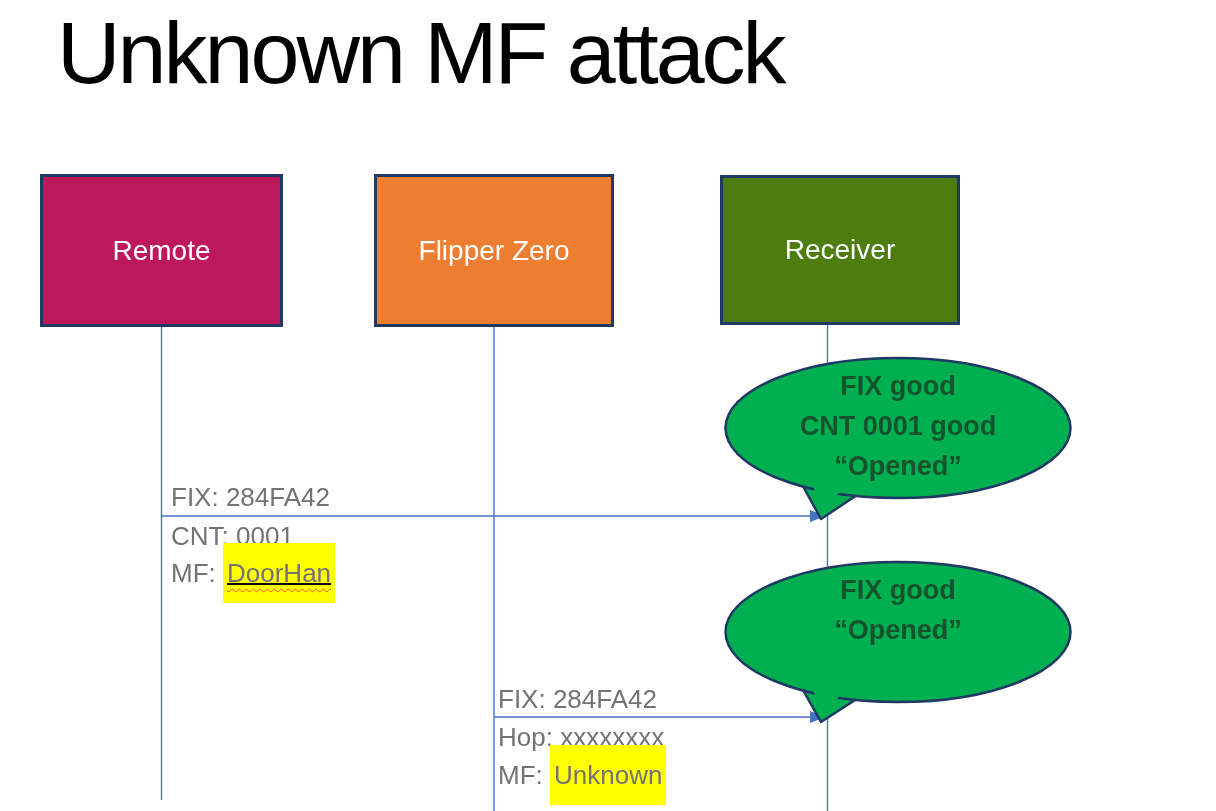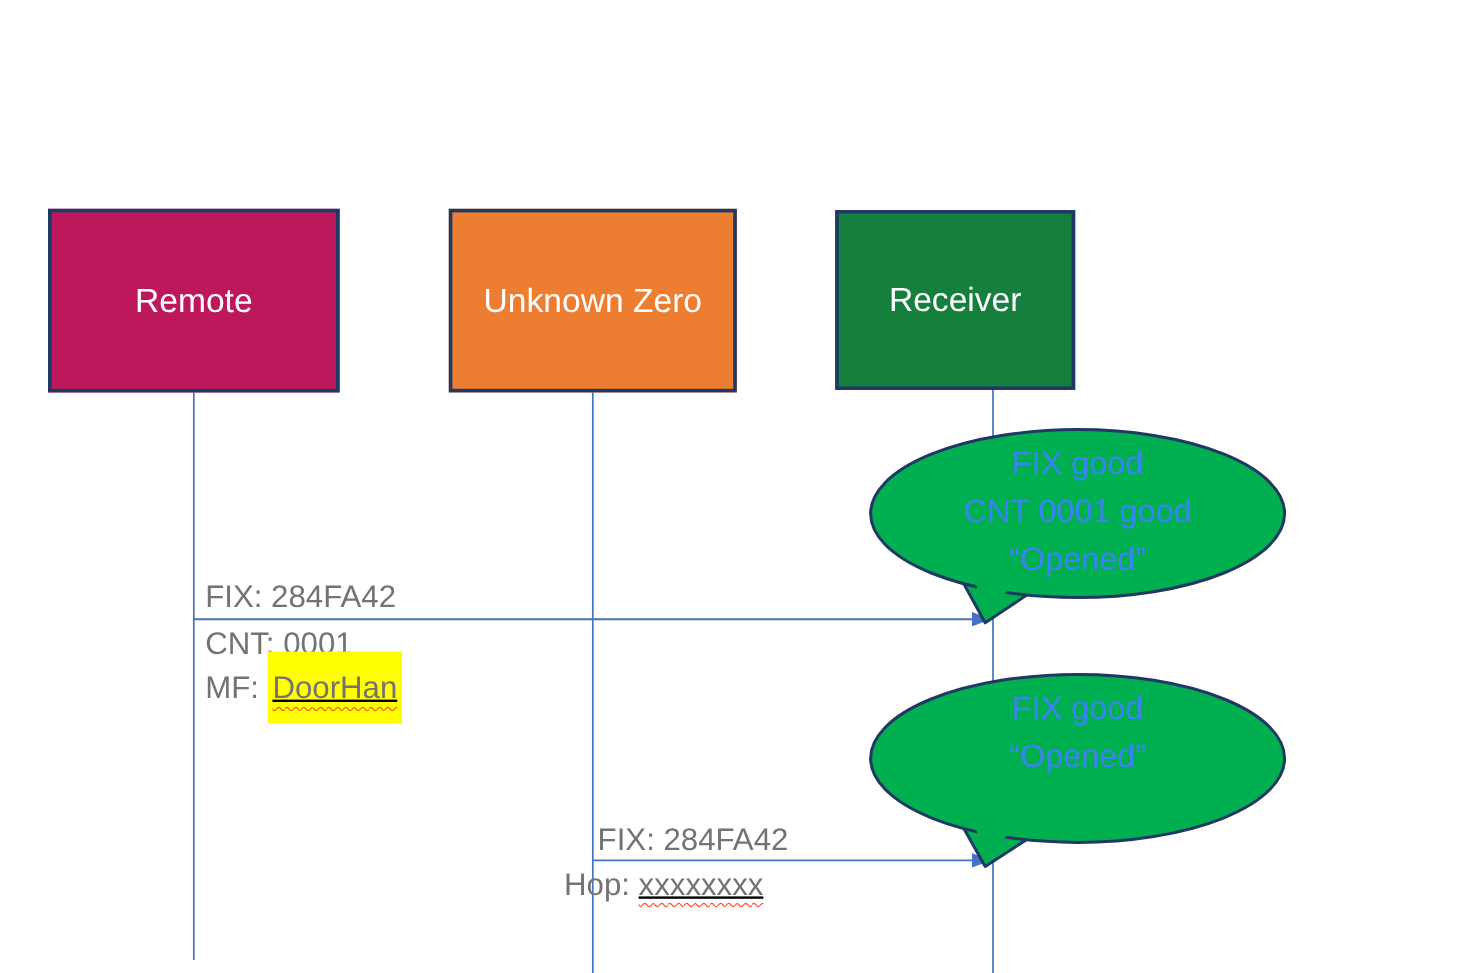--- a/index.html
+++ b/index.html
@@ -13,41 +13,42 @@
     letter-spacing:-3px; color:#000; white-space:nowrap;
     font-family:"Liberation Sans", sans-serif;
   }
   .diagram-svg { position:absolute; left:0; top:0; z-index:1; }
   .actor {
     position:absolute; z-index:2; display:flex; align-items:center; justify-content:center;
     color:#fff; font-size:28px; border:3px solid #1F3864;
   }
   .actor-remote   { left:40px;  top:174px; width:243px; height:153px; background:#be185d; }
   .actor-flipper  { left:374px; top:174px; width:240px; height:153px; background:#ED7D31; }
-  .actor-receiver { left:696px; top:175px; width:200px; height:150px; background:#15803d; }
+  .actor-receiver { left:720px; top:175px; width:240px; height:150px; background:#4d7c0f; }
   .msg {
     position:absolute; z-index:2; font-size:26px; color:#737373; white-space:nowrap;
     line-height:32px;
   }
   .hl { background:#FFFF00; padding:15px 4px; }
   .u  { text-decoration-line:underline; text-decoration-color:#000; text-decoration-thickness:1.5px; }
   .sq { text-decoration-line:underline; text-decoration-style:wavy; text-decoration-color:#FF4B33;
         text-decoration-thickness:1px; text-underline-offset:6px; }
   .bubble-text {
-    position:absolute; z-index:3; width:346px; text-align:center; color:#3b82f6;
-    font-size:27px; font-weight:400; line-height:40px;
+    position:absolute; z-index:3; width:346px; text-align:center; color:#14532d;
+    font-size:27px; font-weight:700; line-height:40px;
   }
   .bubble1-text { left:725px; top:366px; }
   .bubble2-text { left:725px; top:570px; }
 </style>
 </head>
 <body>
 
 <div class="slide">
 
+  <div class="slide-title">Unknown MF attack</div>
 
   <svg class="diagram-svg" width="1216" height="811" viewBox="0 0 1216 811">
     <defs>
       <marker id="arrowhead" markerUnits="userSpaceOnUse" markerWidth="16" markerHeight="12" refX="14" refY="6" orient="auto">
         <path d="M0,0 L16,6 L0,12 Z" fill="#4472C4"></path>
       </marker>
     </defs>
 
     <line x1="161.5" y1="327" x2="161.5" y2="800" stroke="#4472C4" stroke-width="1.4"></line>
     <line x1="494" y1="327" x2="494" y2="811" stroke="#4472C4" stroke-width="1.4"></line>
@@ -66,35 +67,38 @@
       <polygon points="799,683 866,693 821,722" fill="#00B050" stroke="#1F3864" stroke-width="2.5" stroke-linejoin="round"></polygon>
       <ellipse cx="898" cy="632" rx="172.5" ry="70" fill="#00B050" stroke="#1F3864" stroke-width="2.5"></ellipse>
       <polygon points="806,667 860,675 821,715" fill="#00B050"></polygon>
     </g>
   </svg>
 
   <div class="actor actor-remote">
     <span>Remote</span>
   </div>
   <div class="actor actor-flipper">
-    <span>Unknown Zero</span>
+    <span>Flipper Zero</span>
   </div>
   <div class="actor actor-receiver">
     <span>Receiver</span>
   </div>
 
   <div class="msg" style="left:171px; top:481px;">FIX: 284FA42</div>
   <div class="msg" style="left:171px; top:520px;">CNT: 0001</div>
   <div class="msg" style="left:171px; top:557px;">
     <span>MF: </span><span class="hl u"><span class="sq">DoorHan</span></span>
   </div>
 
   <div class="msg" style="left:498px; top:683px;">FIX: 284FA42</div>
-  <div class="msg" style="left:470px; top:721px;">
+  <div class="msg" style="left:498px; top:721px;">
     <span>Hop: </span><span class="u"><span class="sq">xxxxxxxx</span></span>
+  </div>
+  <div class="msg" style="left:498px; top:759px;">
+    <span>MF: </span><span class="hl"><span>Unknown</span></span>
   </div>
 
   <div class="bubble-text bubble1-text">
     <div>FIX good</div>
     <div>CNT 0001 good</div>
     <div>“Opened”</div>
   </div>
   <div class="bubble-text bubble2-text">
     <div>FIX good</div>
     <div>“Opened”</div>

